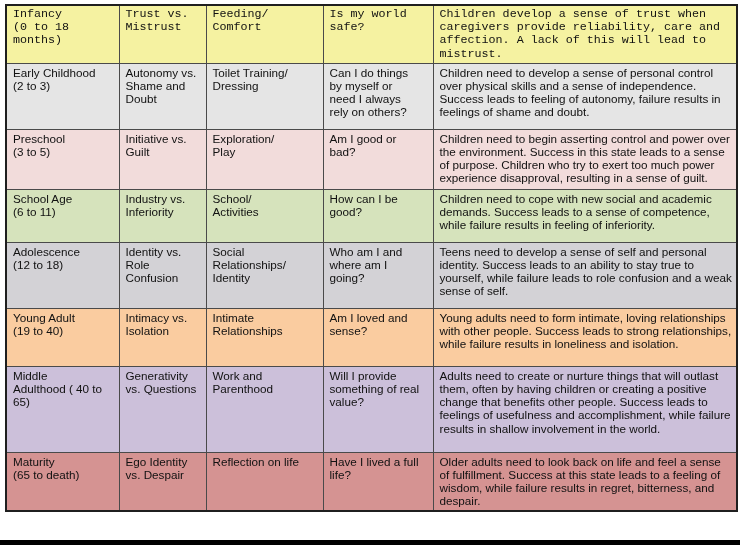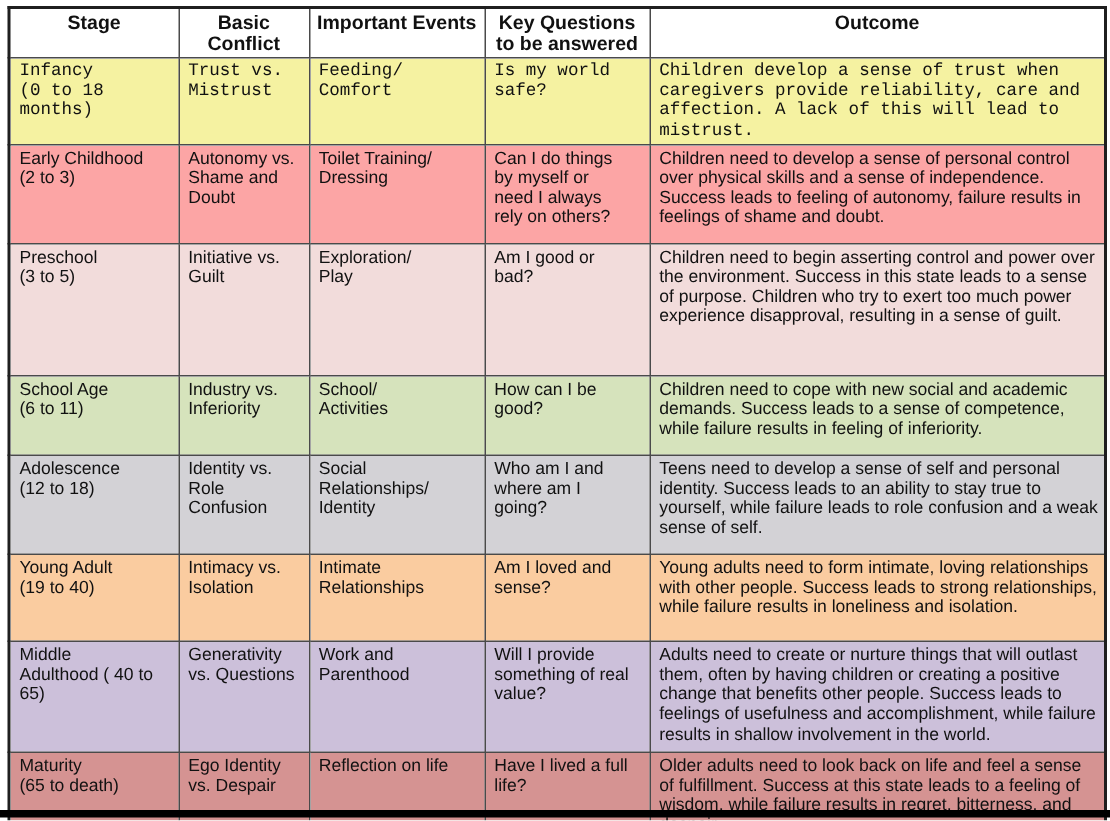--- a/index.html
+++ b/index.html
@@ -44,25 +44,25 @@
     line-height: 13.2px;
     text-align: left;
     padding: 2px 3px 2px 6px;
   }
   td.c-questions { padding-left: 5px; padding-right: 2px; }
   td.c-outcome   { padding-left: 5px; padding-right: 3px; }
 
   tr.hdr { height: 29px; }
   tr.r0 { height: 51px; font-family: Liberation Mono, monospace; }
   tr.r1 { height: 66px; }
-  tr.r2 { height: 88px; }
+  tr.r2 { height: 60px; }
   tr.r3 { height: 53px; }
   tr.r4 { height: 66px; margin-left: 16px; }
   tr.r5 { height: 58px; }
-  tr.r6 { height: 74px; }
+  tr.r6 { height: 86px; }
   tr.r7 { height: 49px; }
 
   .bottom-bar {
     position: absolute;
     left: 0;
     right: 0;
     bottom: 2px;
     height: 5px;
   }
 </style>
@@ -72,43 +72,34 @@
 <div class="page">
   <table class="stages">
     <colgroup>
       <col style="width:113px">
       <col style="width:87px">
       <col style="width:117px">
       <col style="width:110px">
       <col style="width:304px">
     </colgroup>
     <tbody>
-        <tr class="hdr">
-      <th>Stage</th>
-      <th>Basic
-Conflict</th>
-      <th>Important Events</th>
-      <th>Key Questions
-to be answered</th>
-      <th>Outcome</th>
-    </tr>
 
     <tr class="r0" style="background-color: rgb(245, 242, 161);">
       <td class="c-stage">Infancy
 (0 to 18 months)</td>
       <td class="c-conflict">Trust vs.
 Mistrust</td>
       <td class="c-events">Feeding/
 Comfort</td>
       <td class="c-questions">Is my world
 safe?</td>
       <td class="c-outcome">Children develop a sense of trust when caregivers provide reliability, care and affection. A lack of this will lead to mistrust.</td>
     </tr>
 
-    <tr class="r1" style="background-color: #fca5a5;">
+    <tr class="r1" style="background-color: #e5e5e5;">
       <td class="c-stage">Early Childhood
 (2 to 3)</td>
       <td class="c-conflict">Autonomy vs.
 Shame and
 Doubt</td>
       <td class="c-events">Toilet Training/
 Dressing</td>
       <td class="c-questions">Can I do things
 by myself or
 need I always

